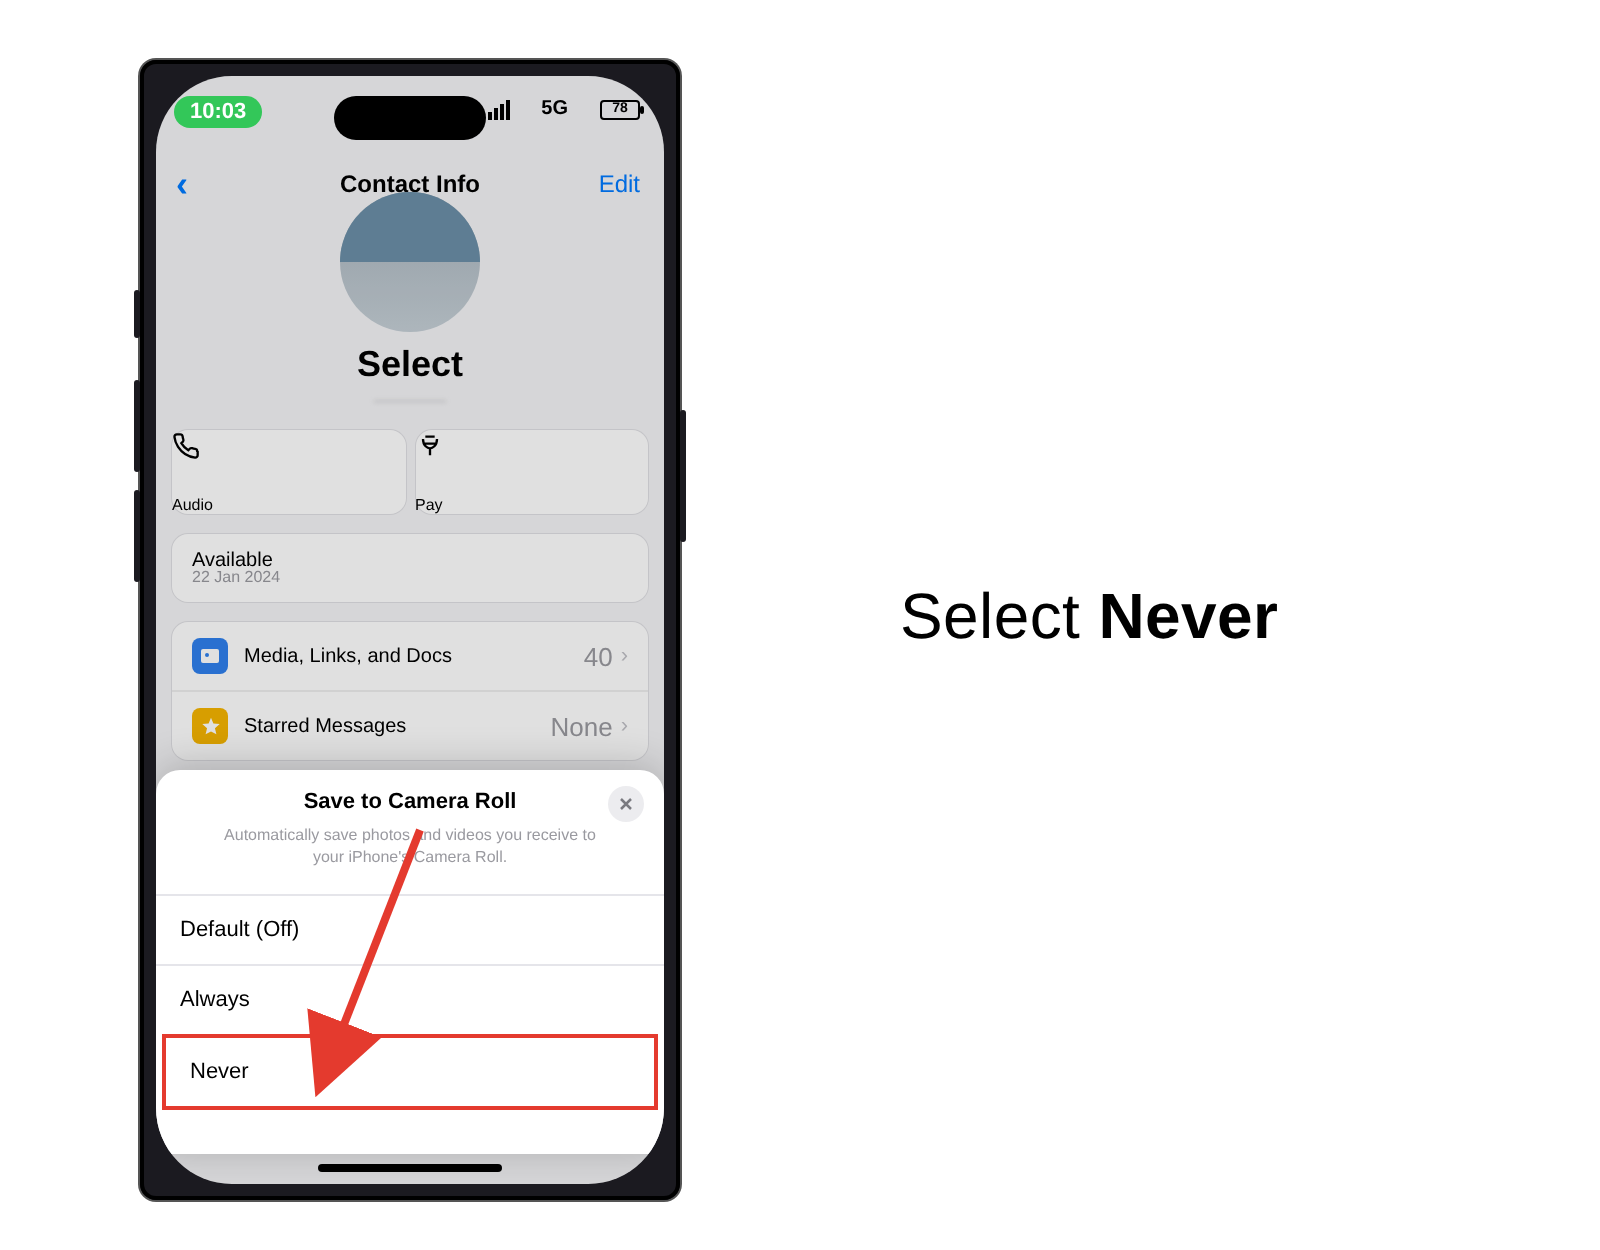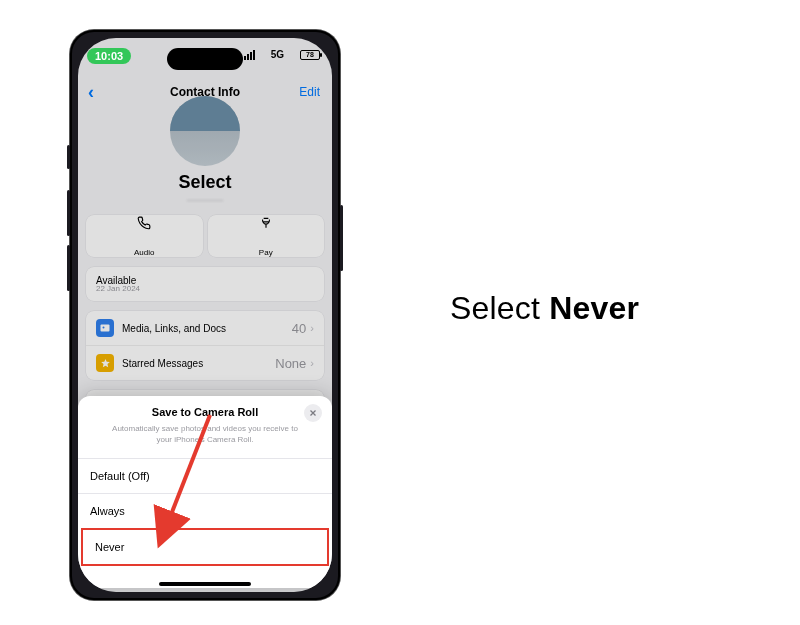--- a/index.html
+++ b/index.html
@@ -8,21 +8,21 @@
     background: #fff;
     font-family: -apple-system, "Helvetica Neue", Arial, sans-serif;
     position: relative;
     color: #000;
   }
   
   .phone {
     position: absolute;
     left: 70px; top: 30px;
     width: 270px; height: 570px;
-    border-radius: 24px;
+    border-radius: 8px;
     background: #1b1a20;
     padding: 4px;
     box-shadow: 0 0 0 1px #555, inset 0 0 0 2px #000;
   }
   .side-btn { position:absolute; background:#1b1a20; border-radius:3px; }
   .side-btn.sl1 { left:-3px; top:115px; width:3px; height:24px; }
   .side-btn.sl2 { left:-3px; top:160px; width:3px; height:46px; }
   .side-btn.sl3 { left:-3px; top:215px; width:3px; height:46px; }
   .side-btn.sr  { right:-3px; top:175px; width:3px; height:66px; }
   .screen {
@@ -76,40 +76,40 @@
     display:flex; align-items:center; justify-content:center;
     color:#fff; font-size:24px; overflow:hidden;
     position: relative;
   }
   .avatar-top { position:absolute; top:0; left:0; right:0; height:50%; background:#6b8fa8; }
   .name { text-align:center; font-size:18px; font-weight:700; margin-top:6px; }
   .sub { text-align:center; font-size:9px; color:#bdbdc2; margin-top:2px; filter:blur(1px); }
   .actions { display:flex; gap:5px; padding:10px 8px; }
   .act {
     flex:1; background:#fff; border-radius:8px; height:42px;
-    display:flex; flex-direction:column; align-items:center; justify-content:center;
+    display:flex; flex-direction:column; justify-content:center;
     font-size:8px; gap:18px; box-shadow:0 0 0 .5px #e0e0e4;
   }
   .act svg { width:14px; height:14px; }
   .card { background:#fff; border-radius:8px; margin:0 8px 10px; box-shadow:0 0 0 .5px #e0e0e4; }
   .row {
     display:flex; align-items:center; padding:8px 10px; font-size:10px;
     border-bottom:.5px solid #eee; position:relative;
   }
   .row:last-child { border-bottom:none; }
   .row .ico { width:18px; height:18px; border-radius:4px; margin-right:8px; display:flex; align-items:center; justify-content:center; }
   .row .val { margin-left:auto; color:#9a9aa0; font-size:13px; }
   .row .chev { color:#c0c0c6; margin-left:4px; font-size:11px; }
   .avail-sub { font-size:8px; color:#9a9aa0; padding:0 10px 8px; margin-top:-4px; }
   
   .dimmer { position:absolute; inset:0; background:rgba(0,0,0,.12); }
 
   
   .sheet {
-    position:absolute; left:0; right:0; bottom:4px;
+    position:absolute; left:0; right:0; bottom:15px;
     background:#fff; border-radius:12px 12px 0 0;
     box-shadow:0 -2px 20px rgba(0,0,0,.2);
     padding-bottom:22px;
   }
   .sheet-head { display:flex; align-items:center; justify-content:center; padding:10px 12px 6px; position:relative; }
   .sheet-title { font-size:11px; font-weight:600; }
   .sheet-close {
     position:absolute; right:10px; top:8px; width:18px; height:18px;
     background:#ececef; border-radius:50%; color:#7a7a80;
     display:flex; align-items:center; justify-content:center; font-size:11px;

